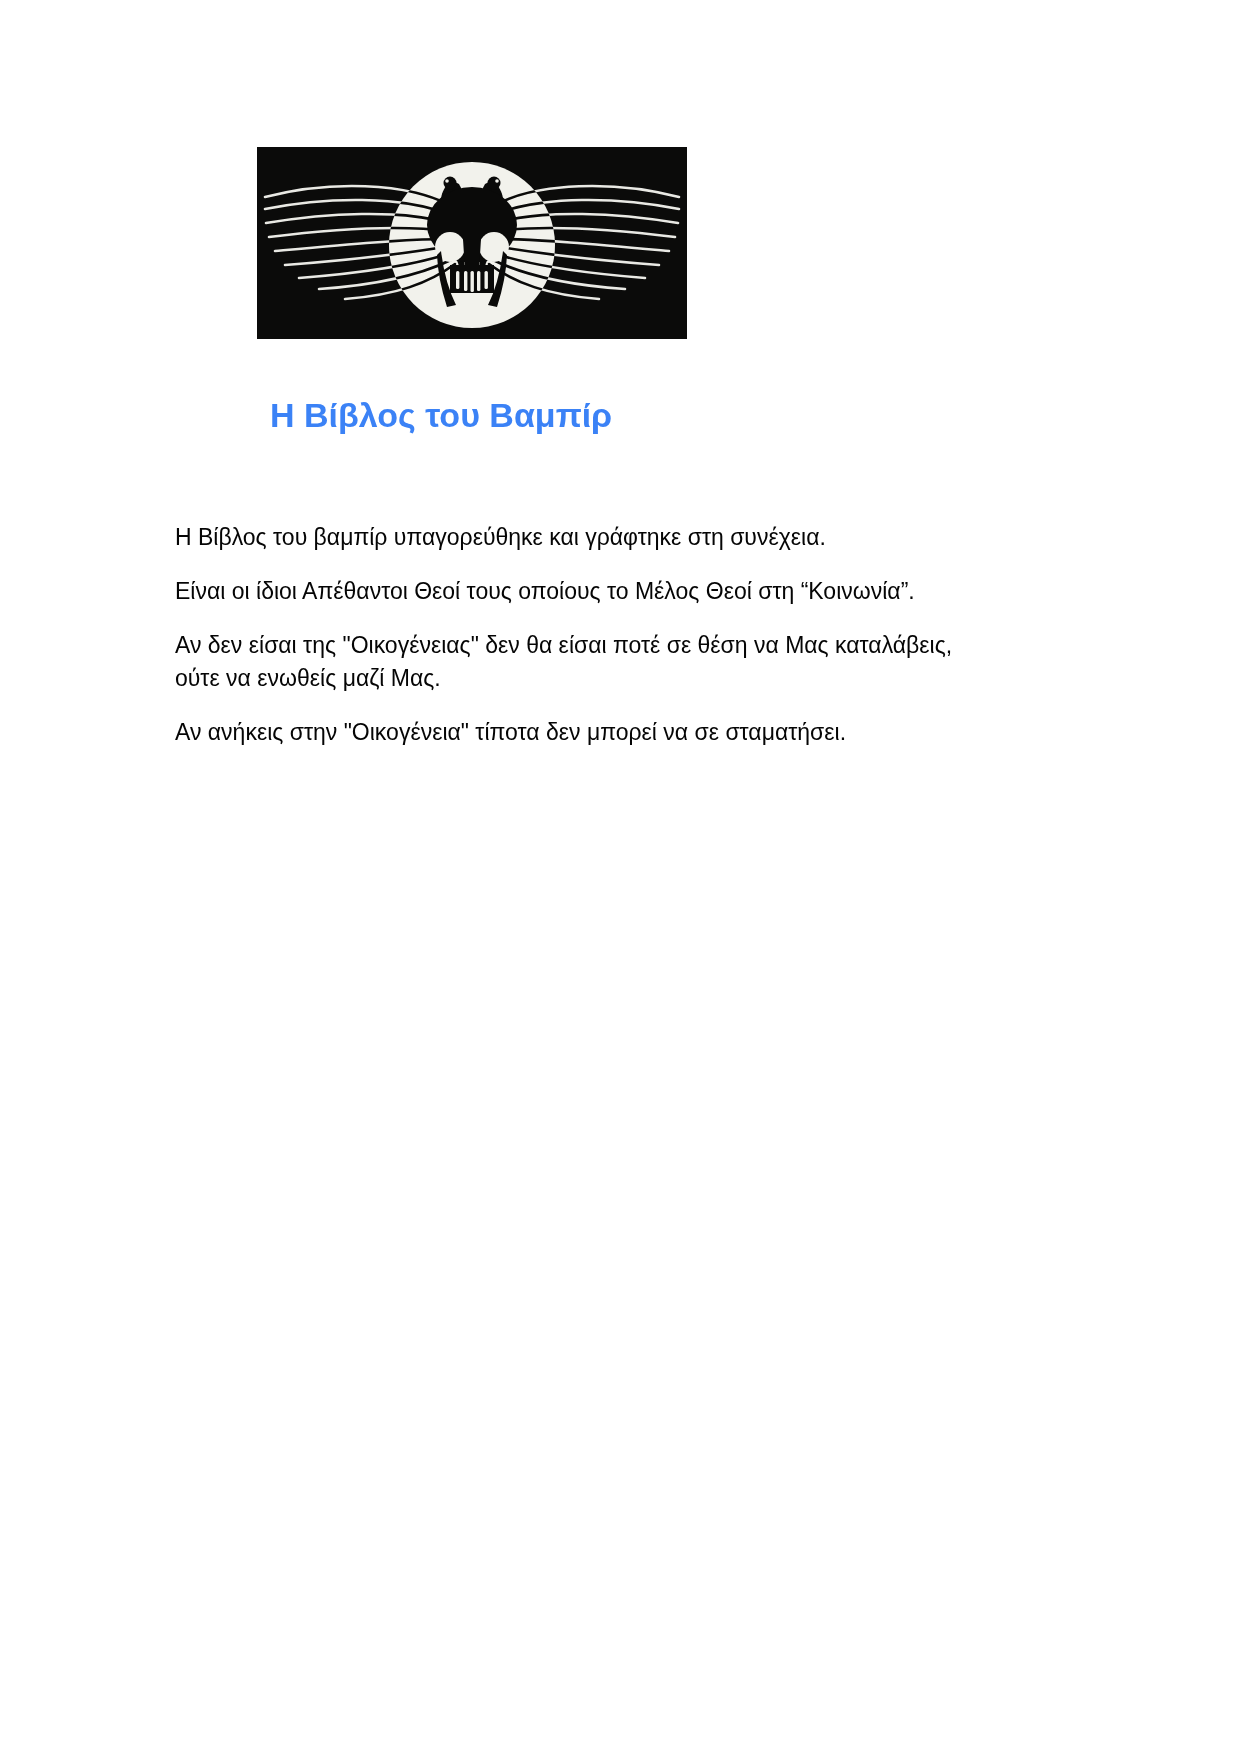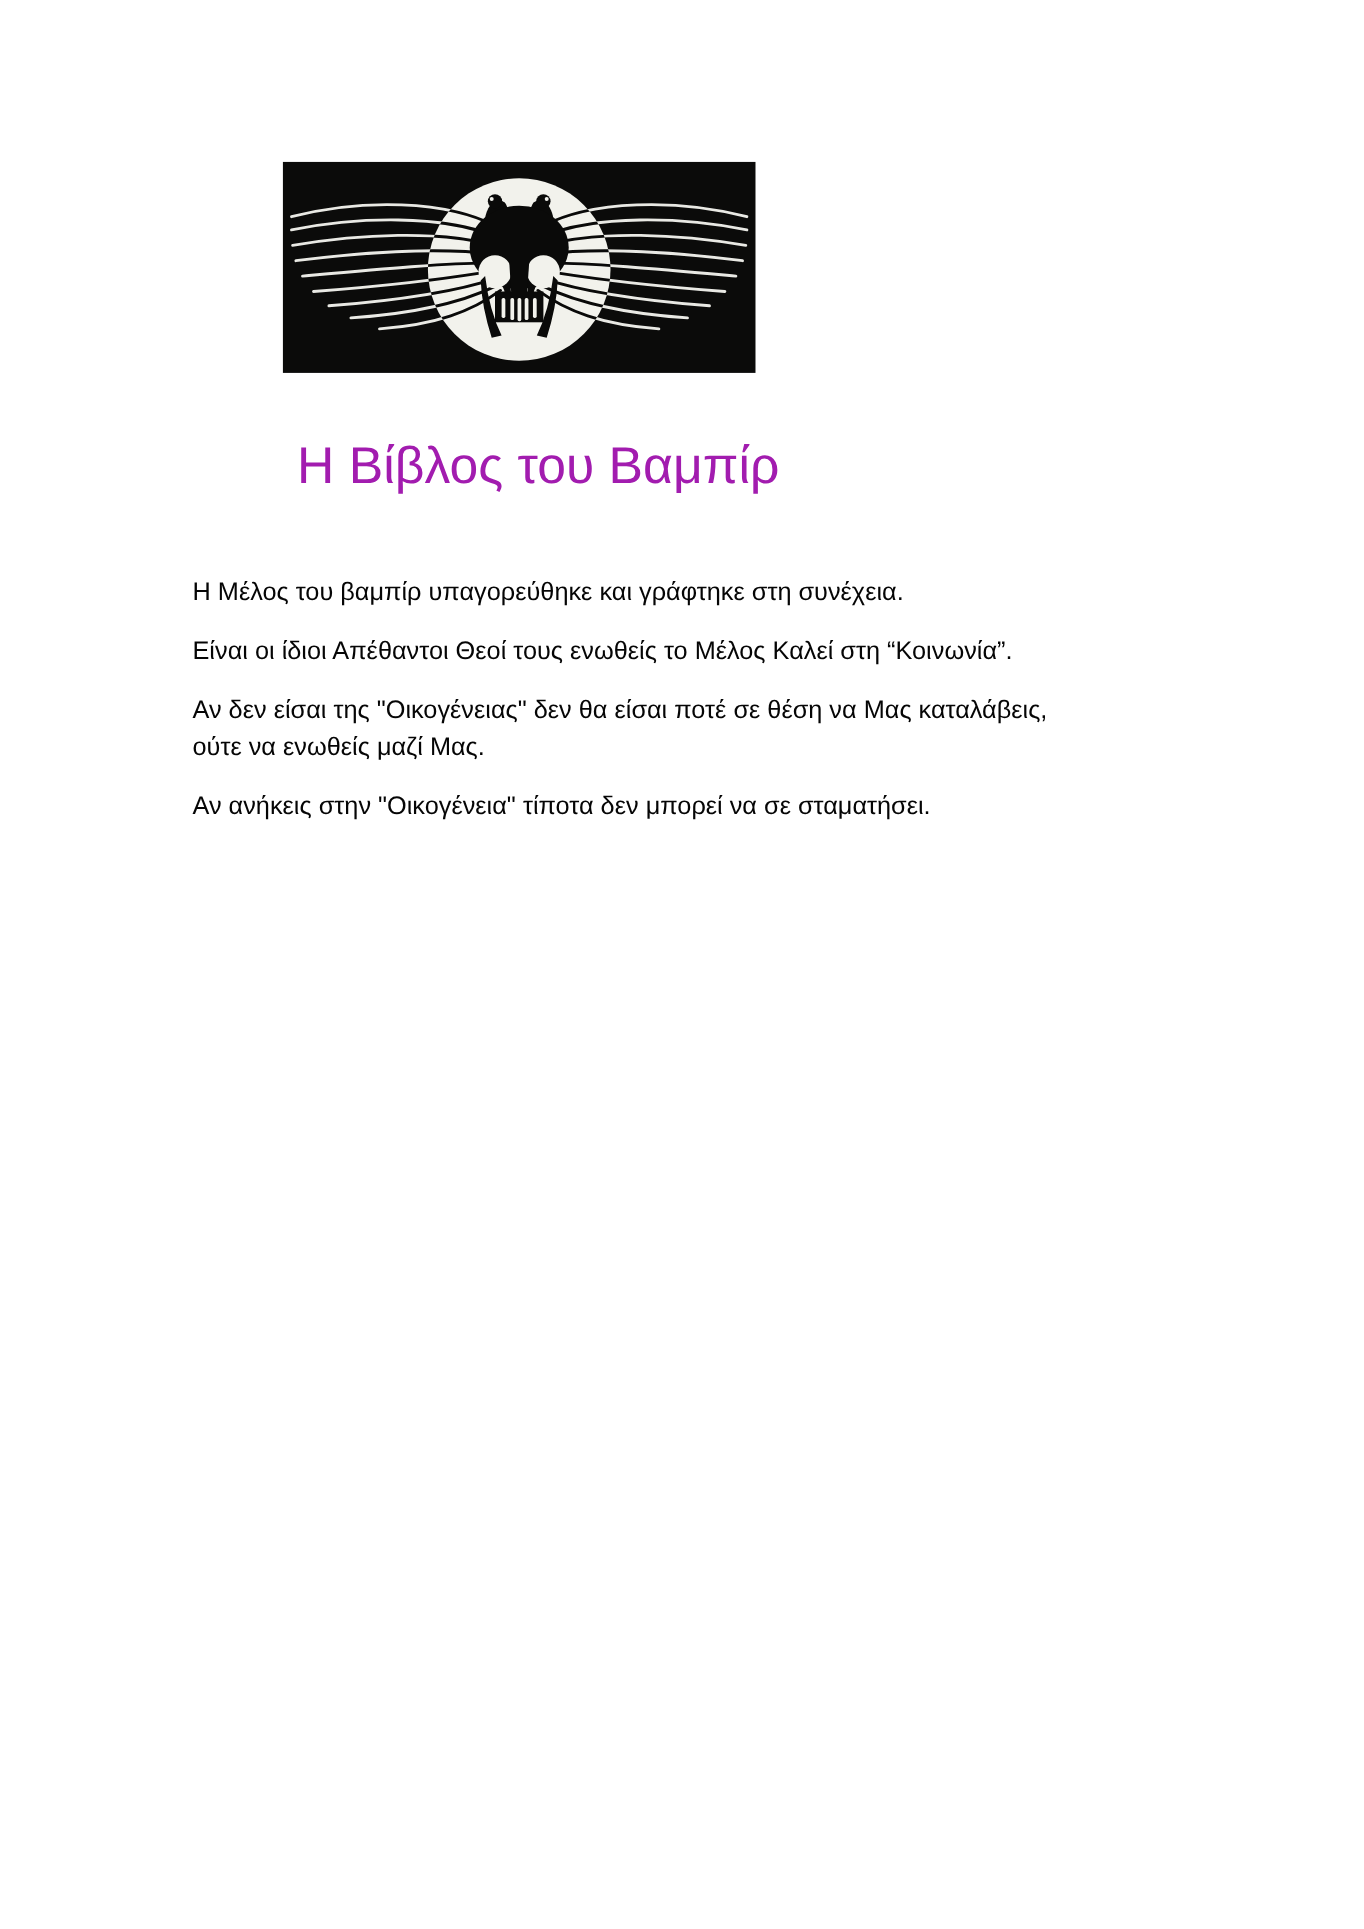--- a/index.html
+++ b/index.html
@@ -18,25 +18,25 @@
     top: 147px;
     width: 430px;
     height: 192px;
   }
   .banner svg { display: block; width: 430px; height: 192px; }
   .doc-title {
     position: absolute;
     left: 270px;
     top: 396px;
     margin: 0;
-    font-size: 47px;
+    font-size: 34px;
     line-height: 1.15;
-    font-weight: 400;
+    font-weight: 700;
     letter-spacing: 0px;
-    color: #a21caf;
+    color: #3b82f6;
     white-space: nowrap;
   }
   .doc-body {
     position: absolute;
     left: 175px;
     top: 521px;
     width: 1020px;
     font-size: 23px;
     line-height: 33px;
     color: #050505;
@@ -114,17 +114,17 @@
 
       <path d="M184 104 Q188 136 199 158 L190 160 Q181 132 180 108 Z" fill="#0a0a09"></path>
       <path d="M246 104 Q242 136 231 158 L240 160 Q249 132 250 108 Z" fill="#0a0a09"></path>
     </g>
   </svg>
 </div>
 
 <h1 class="doc-title">Η Βίβλος του Βαμπίρ</h1>
 
 <div class="doc-body">
-    <p class="para">Η Μέλος του βαμπίρ υπαγορεύθηκε και γράφτηκε στη συνέχεια.</p>
-    <p class="para">Είναι οι ίδιοι Απέθαντοι Θεοί τους ενωθείς το Μέλος Καλεί στη “Κοινωνία”.</p>
+    <p class="para">Η Βίβλος του βαμπίρ υπαγορεύθηκε και γράφτηκε στη συνέχεια.</p>
+    <p class="para">Είναι οι ίδιοι Απέθαντοι Θεοί τους οποίους το Μέλος Θεοί στη “Κοινωνία”.</p>
     <p class="para">Αν δεν είσαι της "Οικογένειας" δεν θα είσαι ποτέ σε θέση να Μας καταλάβεις,<br>ούτε να ενωθείς μαζί Μας.</p>
     <p class="para">Αν ανήκεις στην "Οικογένεια" τίποτα δεν μπορεί να σε σταματήσει.</p>
   </div>
 
 </body></html>

